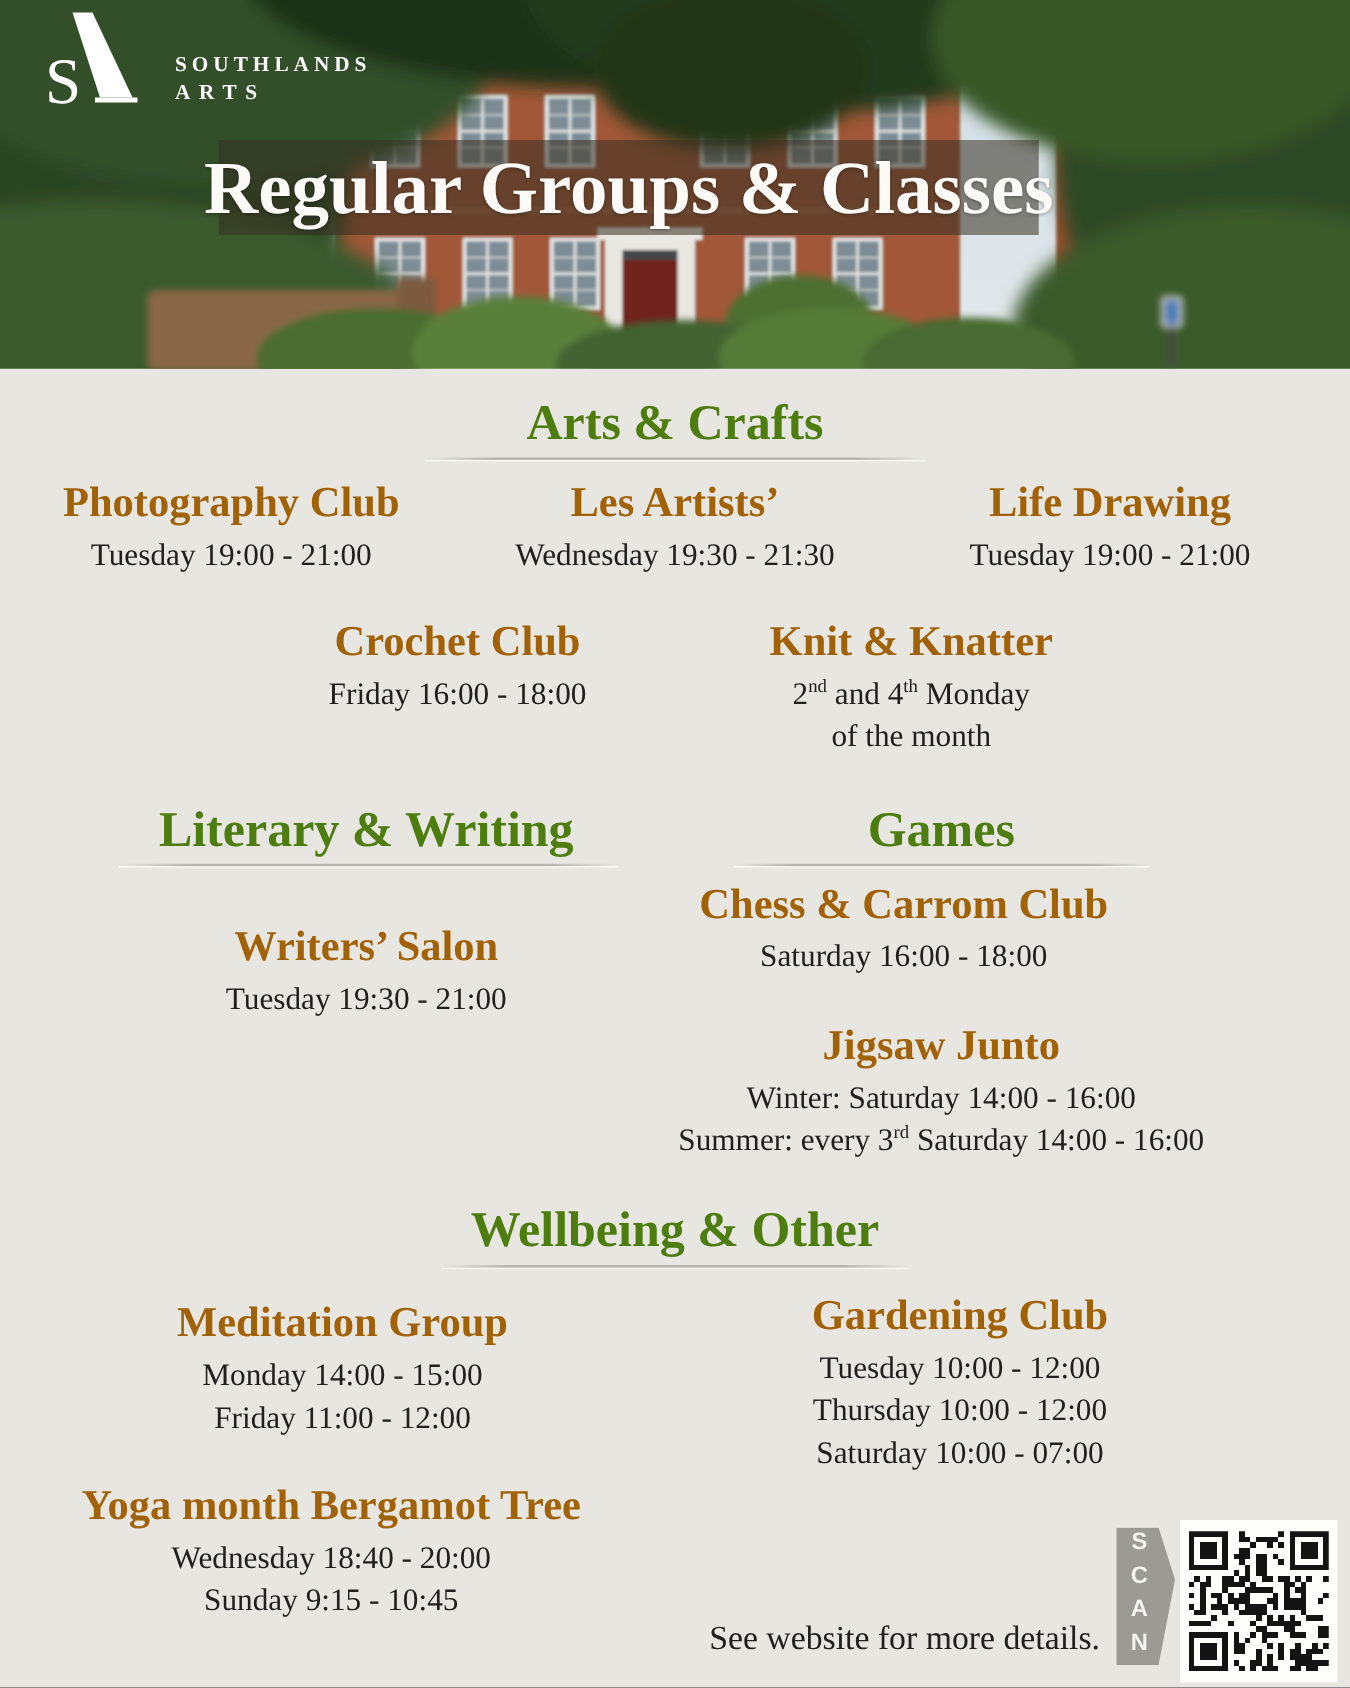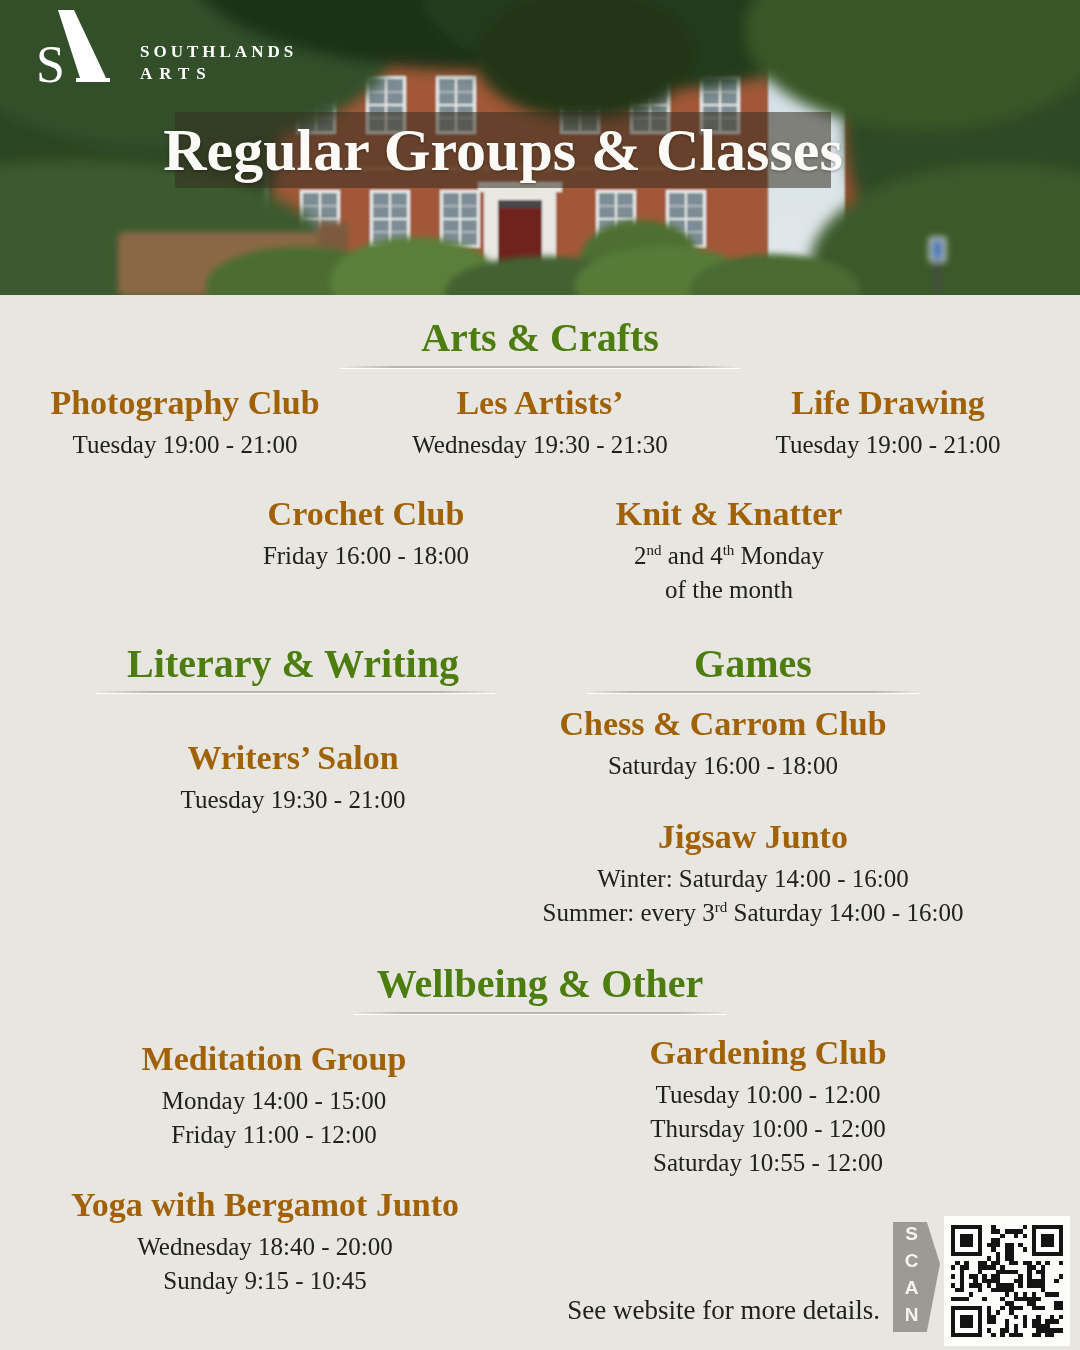--- a/index.html
+++ b/index.html
@@ -208,24 +208,24 @@
 
   <div class="club" style="left:274px;top:1040px;">
     <div class="club-name">Meditation Group</div>
     <div class="club-time">Monday 14:00 - 15:00</div>
     <div class="club-time">Friday 11:00 - 12:00</div>
   </div>
   <div class="club" style="left:768px;top:1034px;">
     <div class="club-name">Gardening Club</div>
     <div class="club-time">Tuesday 10:00 - 12:00</div>
     <div class="club-time">Thursday 10:00 - 12:00</div>
-    <div class="club-time">Saturday 10:55 - 12:00</div>
+    <div class="club-time">Saturday 10:00 - 07:00</div>
   </div>
   <div class="club" style="left:265px;top:1186px;">
-    <div class="club-name">Yoga with Bergamot Junto</div>
+    <div class="club-name">Yoga month Bergamot Tree</div>
     <div class="club-time">Wednesday 18:40 - 20:00</div>
     <div class="club-time">Sunday 9:15 - 10:45</div>
   </div>
 
   <div class="footer-note">See website for more details.</div>
   <div class="scan-banner">
     <span>SCAN</span>
   </div>
   <div class="qr-box">
     <svg id="qr-svg" viewBox="0 0 25 25" shape-rendering="crispEdges">

